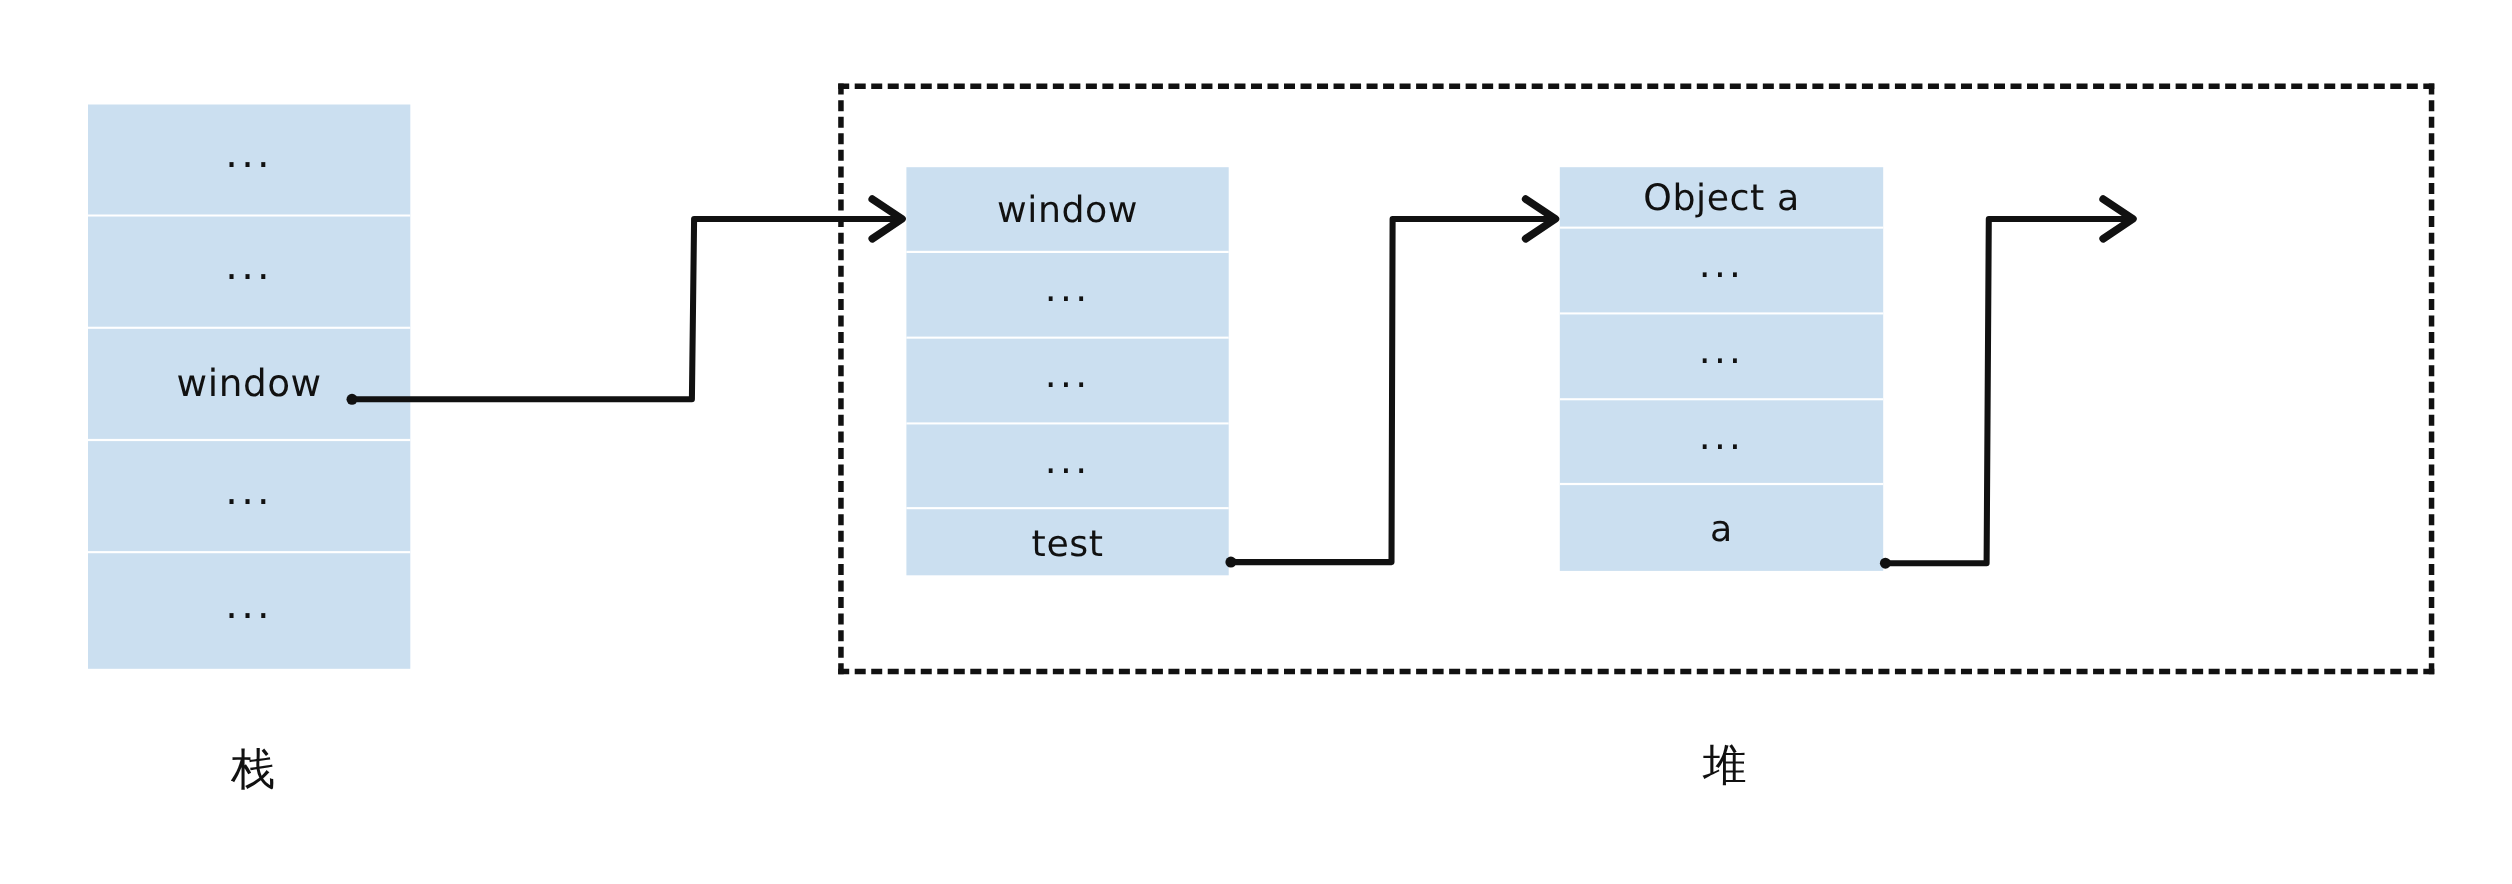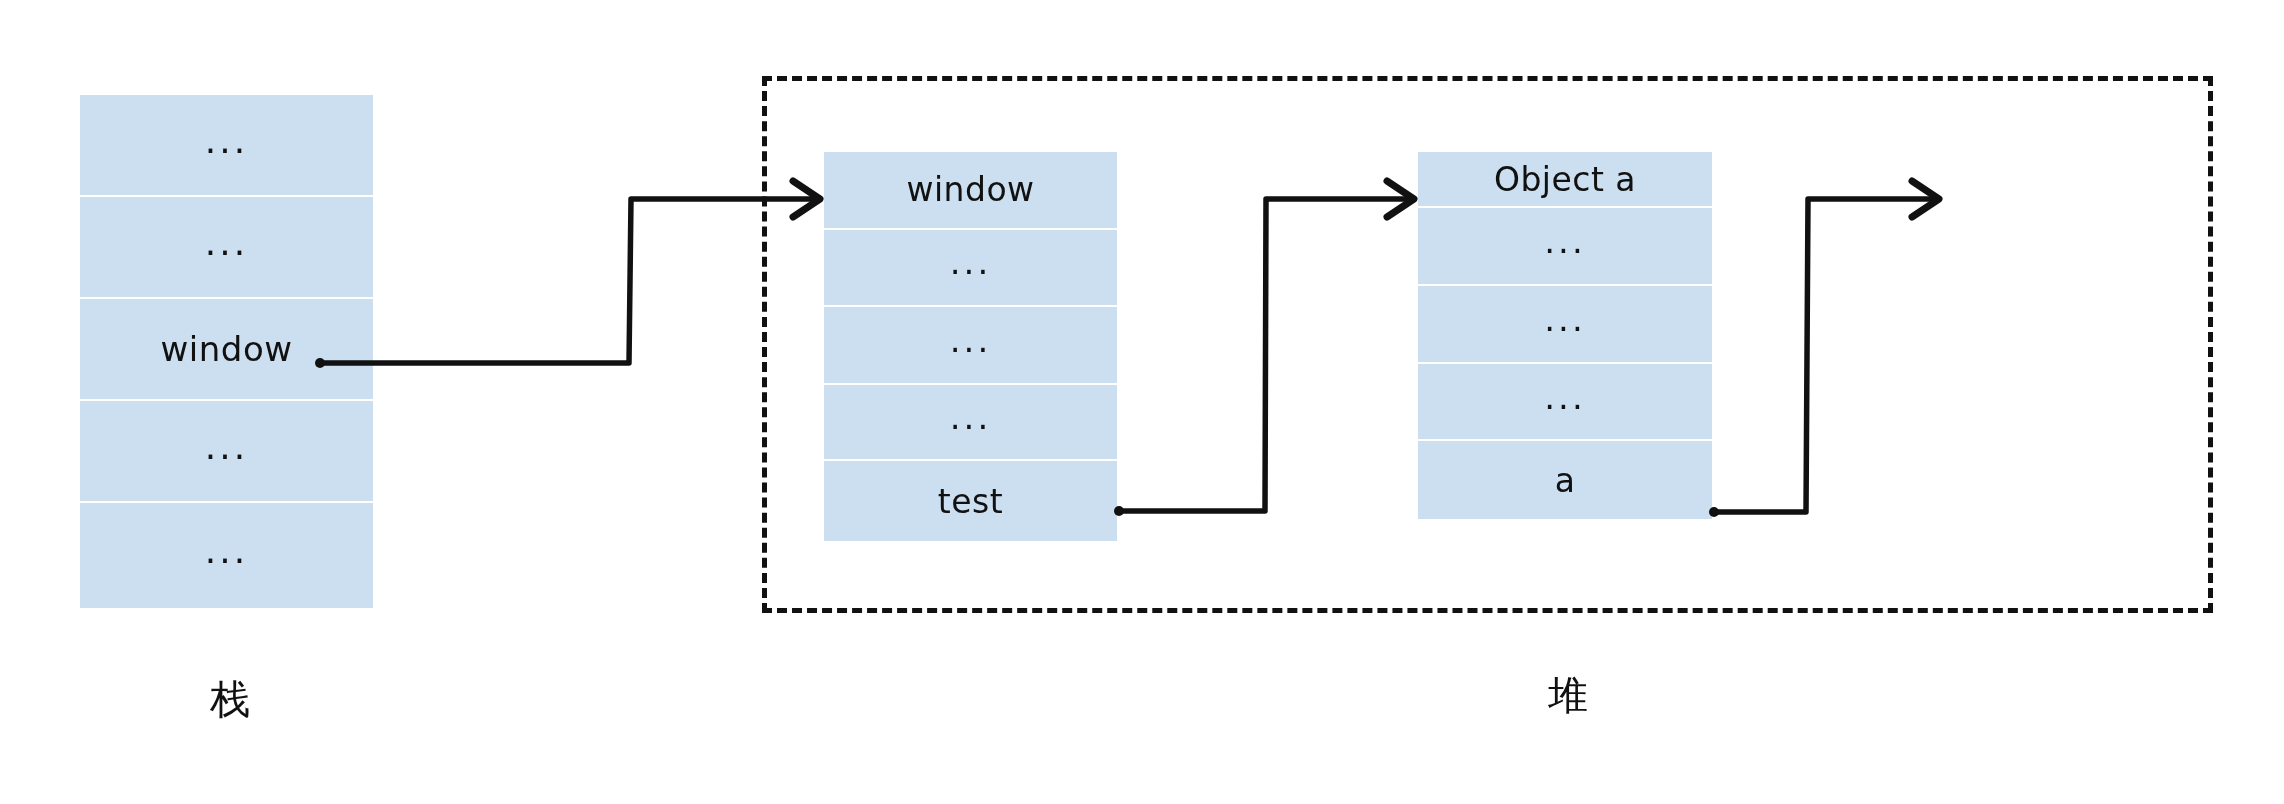--- a/index.html
+++ b/index.html
@@ -134,21 +134,21 @@
 
   <div class="region-label" style="left:150px; top:672px; width:160px;">栈</div>
 
   <div id="heap-boundary" style="left:762px; top:76px; width:1451px; height:537px;"></div>
 
   <div class="mem-col heap-col" style="left:824px; top:152px; width:293px; height:389px;">
     <div class="mem-cell" style="height:78px;">window</div>
     <div class="mem-cell dots" style="height:78px;">...</div>
     <div class="mem-cell dots" style="height:78px;">...</div>
     <div class="mem-cell dots" style="height:77px;">...</div>
-    <div class="mem-cell" style="height:80px;">test</div>
+    <div class="mem-cell" style="height:60px;">test</div>
   </div>
 
   <div class="mem-col heap-col" style="left:1418px; top:152px; width:294px; height:389px;">
     <div class="mem-cell" style="height:56px;">Object a</div>
     <div class="mem-cell dots" style="height:78px;">...</div>
     <div class="mem-cell dots" style="height:78px;">...</div>
     <div class="mem-cell dots" style="height:77px;">...</div>
     <div class="mem-cell" style="height:78px;">a</div>
   </div>
 

